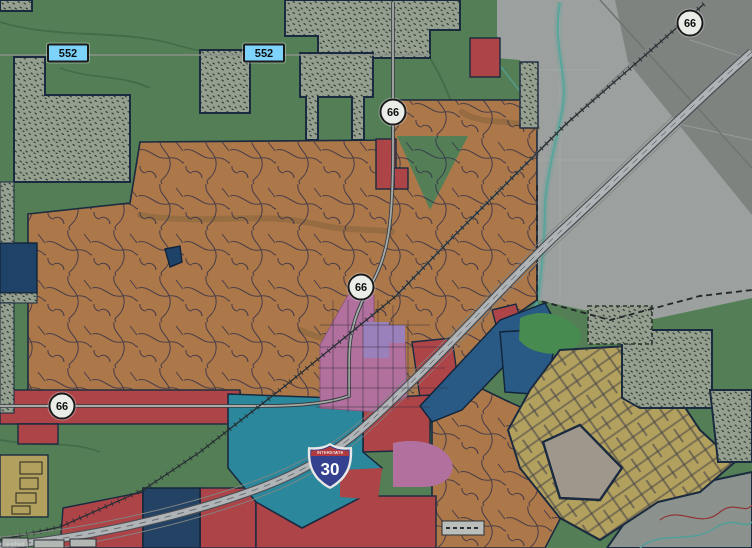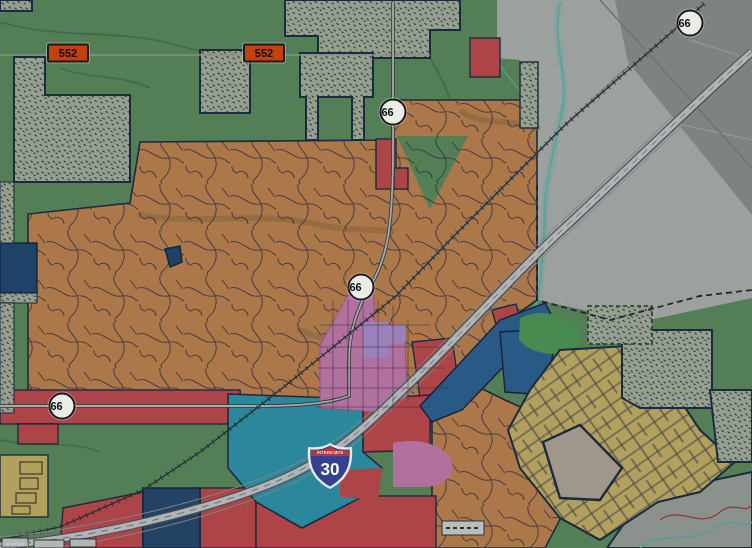--- a/index.html
+++ b/index.html
@@ -2,24 +2,24 @@
 <html><head>
 <meta charset="utf-8">
 <style>
   html,body{margin:0;padding:0;background:#222;}
   .stage{position:relative;width:752px;height:548px;overflow:hidden;
          font-family:"Liberation Sans",sans-serif;background:#5d8d5e;}
   .stage svg{position:absolute;inset:0;display:block;}
   
   .shield-circle{position:absolute;width:23px;height:23px;border-radius:50%;
     background:#e9ece7;border:2px solid #1b1b1b;color:#0d0d0d;
-    font-weight:bold;font-size:11px;line-height:23px;
+    font-weight:bold;font-size:11px;line-height:23px;text-align:center;
     transform:translate(-50%,-50%);box-shadow:0 0 0 1px rgba(240,240,240,.35);z-index:5;}
   .shield-rect{position:absolute;min-width:30px;padding:0 4px;height:15px;
-    background:#c2410c;border:2px solid #1b1b1b;border-radius:2px;color:#0d0d0d;
+    background:#7dd3fc;border:2px solid #1b1b1b;border-radius:2px;color:#0d0d0d;
     font-weight:bold;font-size:11px;line-height:15px;text-align:center;
     transform:translate(-50%,-50%);box-shadow:0 0 0 1px rgba(240,240,240,.35);z-index:5;}
   .shield-i30{position:absolute;width:46px;height:48px;transform:translate(-50%,-50%);z-index:5;}
   .attribution{position:absolute;left:2px;bottom:0;font-size:7px;color:#e8e8e8;
     opacity:.55;z-index:6;letter-spacing:.2px;}
   .dim{position:absolute;inset:0;background:rgba(5,12,20,.10);pointer-events:none;z-index:4;}
 </style>
 </head>
 <body>
 

